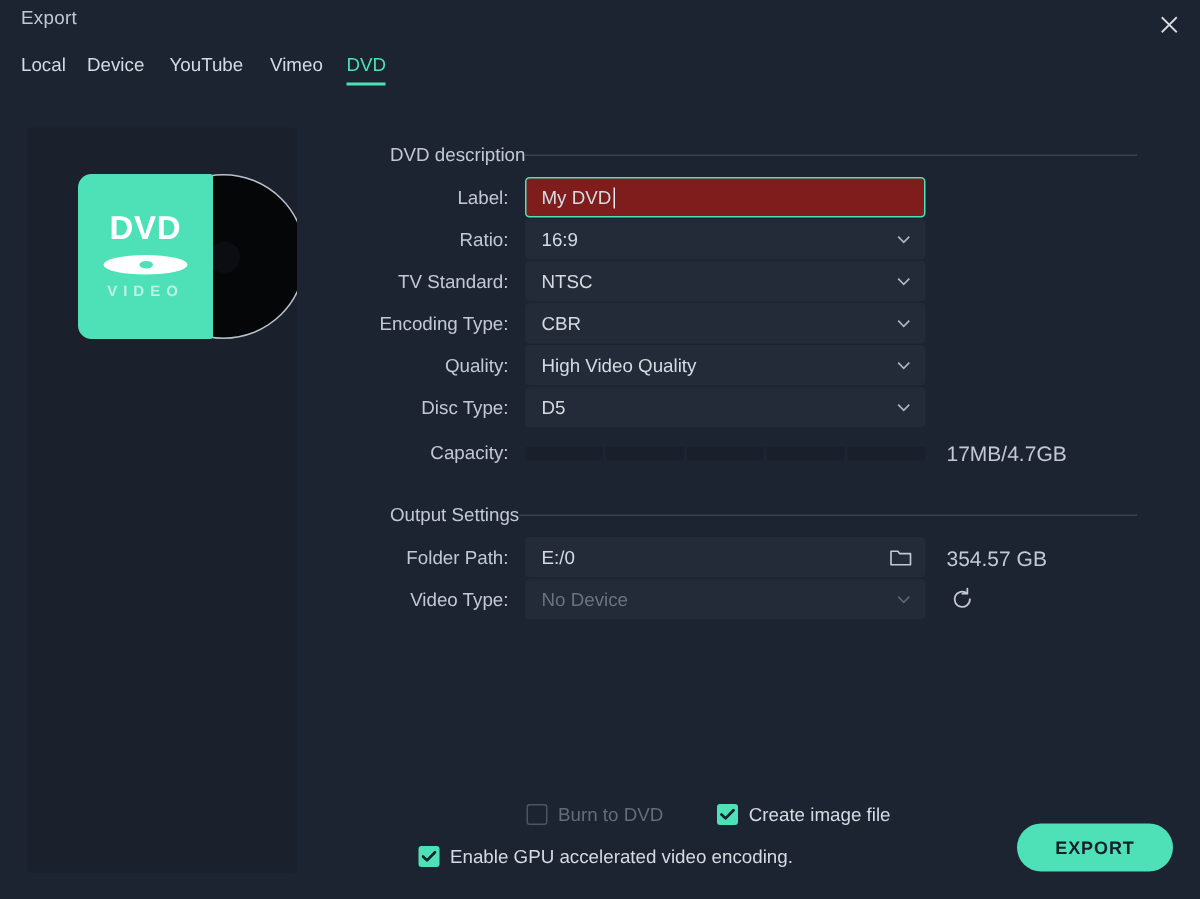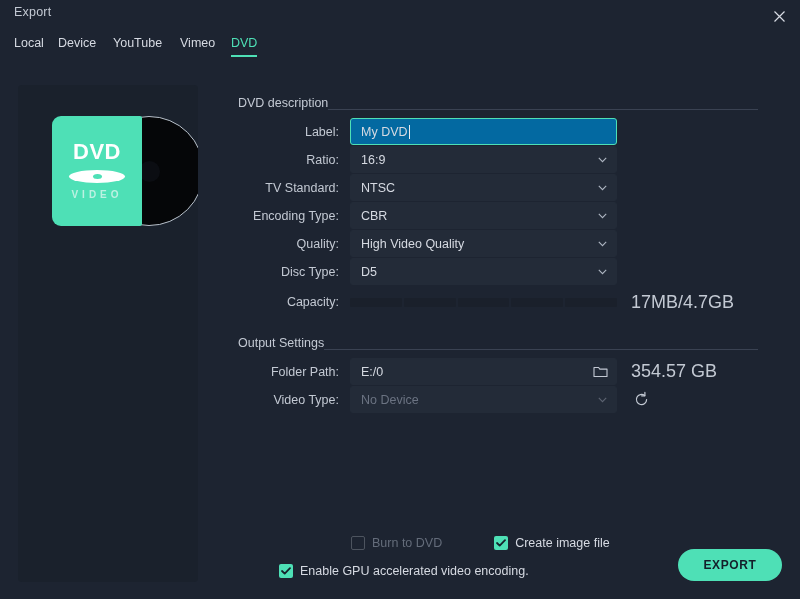--- a/index.html
+++ b/index.html
@@ -90,23 +90,24 @@
     position: absolute; left: 0; right: 0; top: 73px;
     text-align: center;
     font-size: 10px; color: #bdf1e2; letter-spacing: 4px;
     font-weight: bold;
   }
 
   
   .form { position: absolute; left: 238px; top: 96px; width: 520px; }
 
   .section-head {
-    display: flex; align-items: flex-end; 
+    display: flex; align-items: center; 
     font-size: 12.5px; color: #c3c9d3;
     margin-bottom: 14px;
+    margin-left: 22px;
   }
   .section-head .rule { flex: 1; height: 1px; background: #3a4252; }
 
   .row {
     display: flex; align-items: center; height: 15px;
     margin-bottom: 13px;
   }
   .row-label {
     width: 112px; text-align: right; padding-right: 11px;
     font-size: 12.5px; color: #c3c9d3; white-space: nowrap;
@@ -115,32 +116,32 @@
   .field {
     position: relative;
     width: 267px; height: 27px;
     background: #232b38; border: 1px solid #232b38; border-radius: 3px;
     display: flex; align-items: center;
     padding: 0 26px 0 10px;
     font-size: 12.5px; color: #d6dae2;
     cursor: pointer;
   }
   .field.focused {
-    border-color: #4ee0b6; background: #0369a1;
+    border-color: #4ee0b6; background: #7f1d1d;
   }
   .field.disabled { color: #6b7382; cursor: default; }
   .caret {
     display: inline-block; width: 1px; height: 14px;
     background: #e6eaf0; margin-left: 1px;
   }
   .chev {
     position: absolute; right: 9px; top: 50%; margin-top: -3px;
   }
   .right-note {
-    margin-left: 14px; font-size: 18px; color: #c3c9d3; white-space: nowrap;
+    margin-left: 14px; font-size: 14px; color: #c3c9d3; white-space: nowrap;
   }
 
   
   .capbar {
     width: 267px; height: 9px; display: flex; gap: 2px;
   }
   .capbar .seg { flex: 1; background: #1a202b; border-radius: 1px; }
 
   
   .icon-btn {
@@ -332,21 +333,21 @@
       </div>
     </div>
 
   </div>
 
   <div class="checkrow">
     <div class="cb disabled" style="margin-left:113px">
       <span class="box off"></span>
       <span>Burn to DVD</span>
     </div>
-    <div class="cb" style="margin-left:52px">
+    <div class="cb" style="margin-left:36px">
       <span class="box">
         <svg width="10" height="8" viewBox="0 0 10 8">
           <path d="M1 4 L3.7 6.6 L9 1.2" stroke="#16222c" stroke-width="1.8" fill="none" stroke-linecap="round" stroke-linejoin="round"></path>
         </svg>
       </span>
       <span>Create image file</span>
     </div>
   </div>
 
   <div class="cb-gpu">

